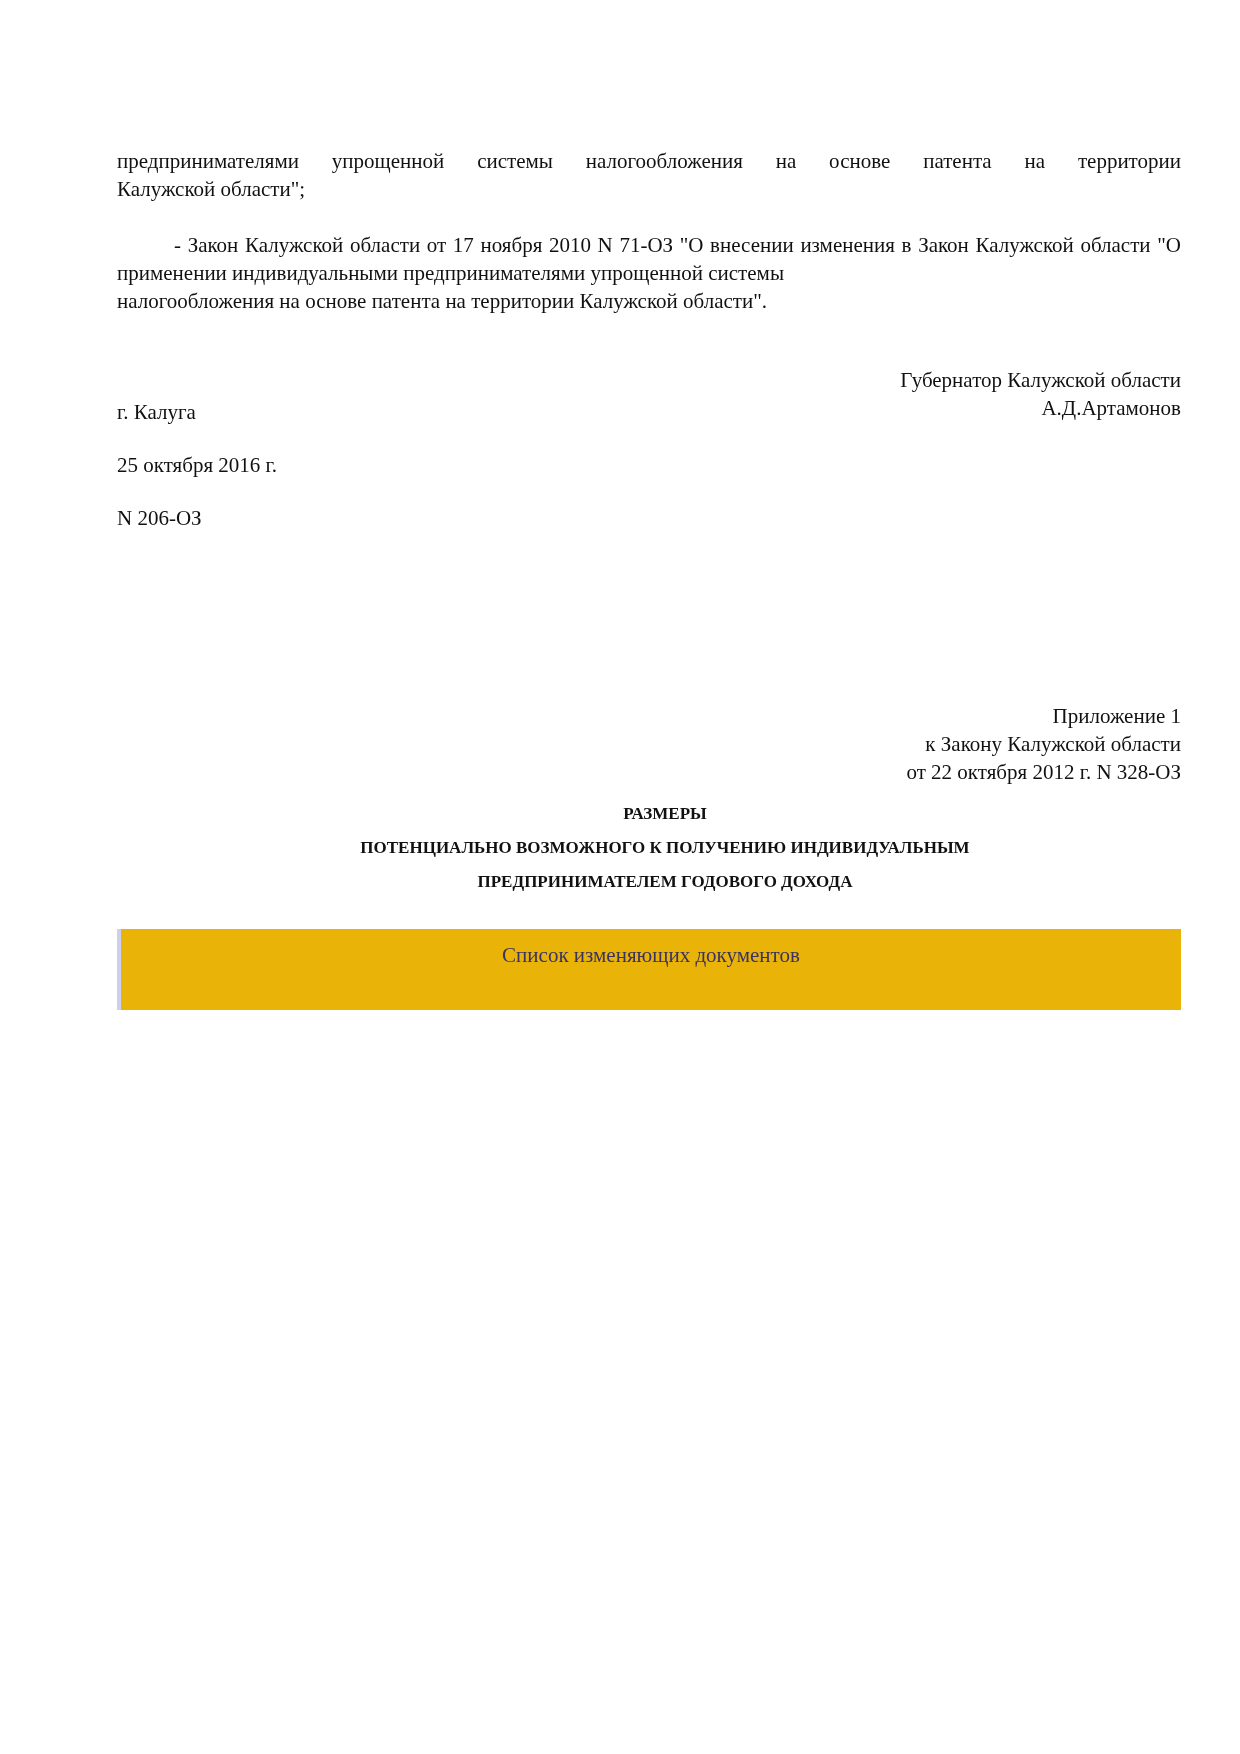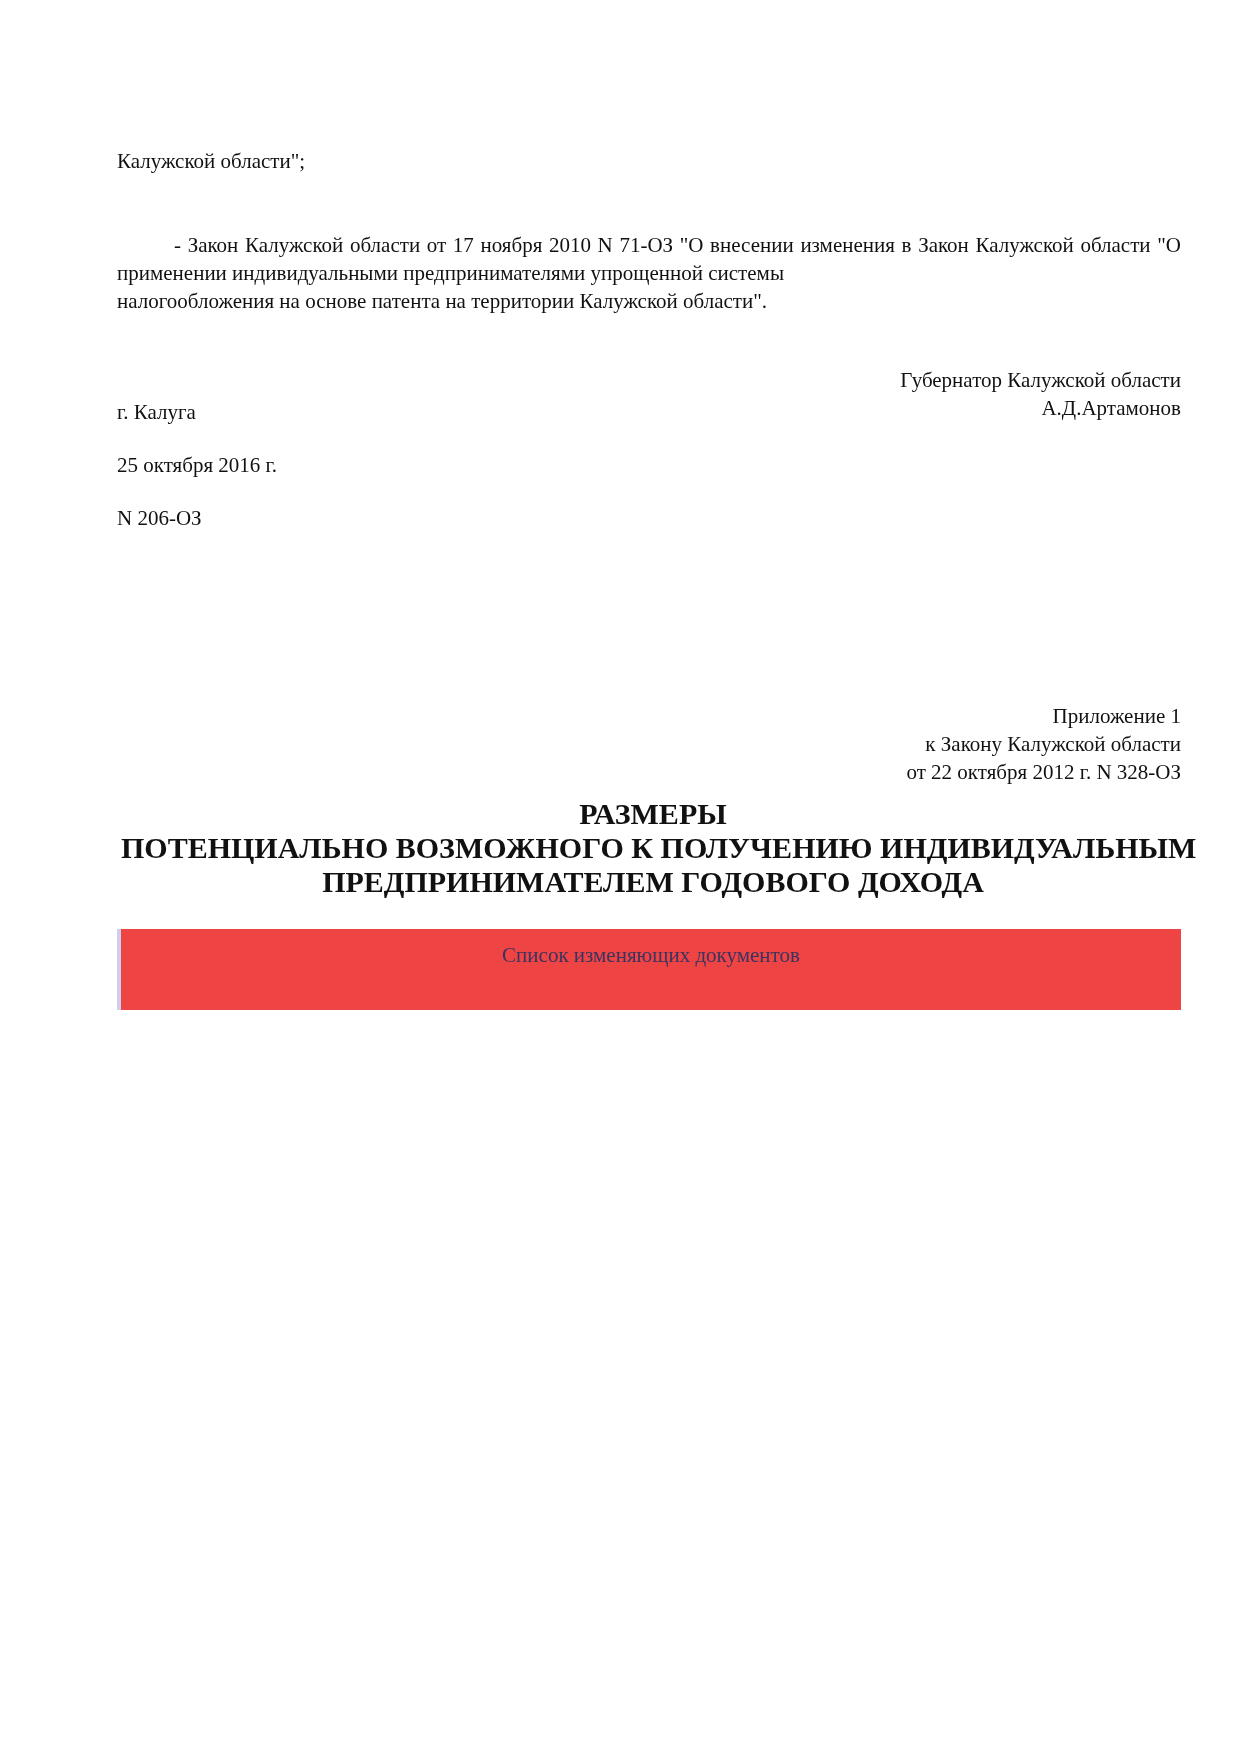--- a/index.html
+++ b/index.html
@@ -48,51 +48,52 @@
   }
   .left-line {
     position: absolute;
     left: 0;
     font-size: 21px;
     line-height: 28px;
     white-space: nowrap;
   }
   .title {
     position: absolute;
-    left: 4px;
+    left: 16px;
     width: 1064px;
     top: 797px;
     text-align: center;
     font-weight: bold;
-    font-size: 30px;
+    font-size: 17px;
     line-height: 34px;
   }
   .title div { white-space: nowrap; }
   .revbox {
     position: absolute;
     left: 0;
     top: 929px;
     width: 1064px;
     height: 81px;
-    background: #ef4444;
+    background: #eab308;
     border-left: 4px solid #ccd0ee;
     box-sizing: border-box;
     text-align: center;
     color: #3a3360;
     font-size: 21px;
     line-height: 28px;
     padding-top: 12px;
   }
 </style>
 </head>
 <body>
 
 <div class="page">
 
   <p class="p" style="top:147px;">
+    <span style="display:block;text-align:justify;text-align-last:justify;">предпринимателями упрощенной системы налогообложения на основе патента на территории</span>
     <span class="last">Калужской области";</span>
   </p>
 
   <p class="p indent" style="top:231px;">
     <span style="display:inline;">- Закон Калужской области от 17 ноября 2010 N 71-ОЗ "О внесении изменения в Закон Калужской области "О применении индивидуальными предпринимателями упрощенной системы</span>
     <span class="last" style="text-indent:0;">налогообложения на основе патента на территории Калужской области".</span>
   </p>
 
   <div class="right" style="top:342px;">Губернатор Калужской области</div>
   <div class="right" style="top:370px;">А.Д.Артамонов</div>

